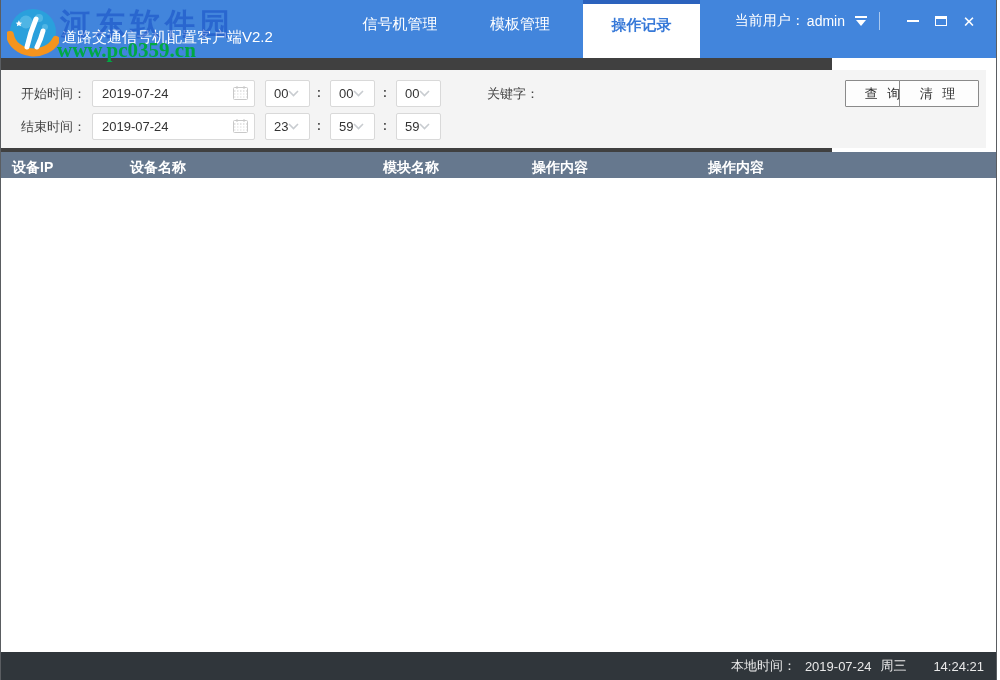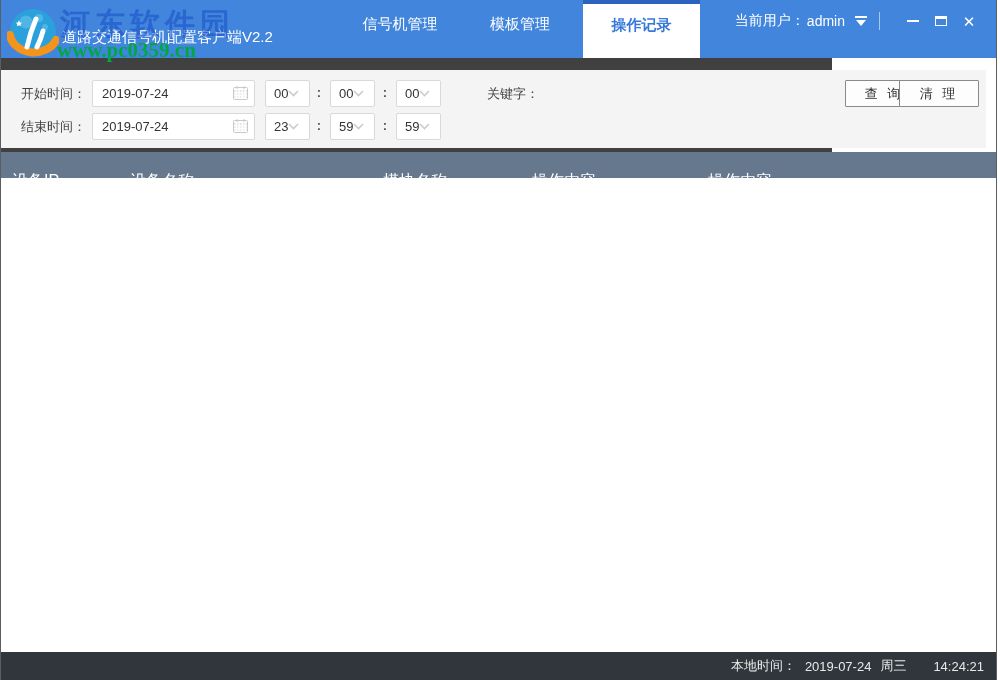--- a/index.html
+++ b/index.html
@@ -61,21 +61,21 @@
   .kw-input::placeholder { color:#c0c4cc; }
   .date-input::placeholder { color:#c0c4cc; }
 
   .btn { position:absolute; top:10px; height:27px; background:#fdfdfd; border:1px solid #8a8a8a; border-radius:1px;
          font-size:13px; color:#333; letter-spacing:3px; text-align:center; line-height:25px; cursor:pointer; font-family:inherit; }
   .btn-query { left:809px; width:78px;margin-left:35px; }
   .btn-clear { left:898px; width:80px; }
 
   
   .table-header { position:absolute; left:0; top:152px; width:996px; height:26px; background:#66788e; z-index:3; }
-  .th { position:absolute; top:16px; height:26px; line-height:26px; font-size:16px; font-weight:normal; color:#ffffff; white-space:nowrap; }
+  .th { position:absolute; top:2px; height:26px; line-height:26px; font-size:14px; font-weight:bold; color:#ffffff; white-space:nowrap; }
   .table-body { position:absolute; left:1px; top:178px; width:994px; height:474px; background:#fff; overflow:hidden; }
 
   
   .statusbar { position:absolute; left:0; bottom:0; width:997px; height:28px; background:#30363b; color:#e9e9e9;
                font-size:13px; display:flex; align-items:center; justify-content:flex-end; padding-right:13px; z-index:6;text-align:center; }
   .statusbar span { white-space:nowrap; }
   .sb-date { margin-left:9px; }
   .sb-weekday { margin-left:9px; }
   .sb-time { margin-left:27px; }
 </style>

